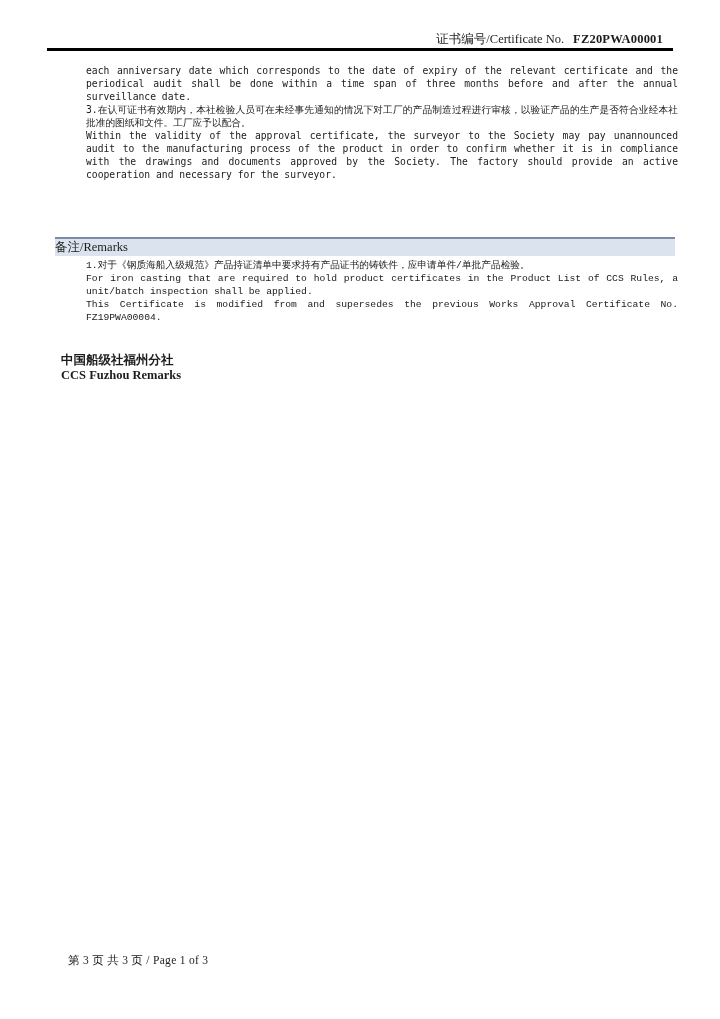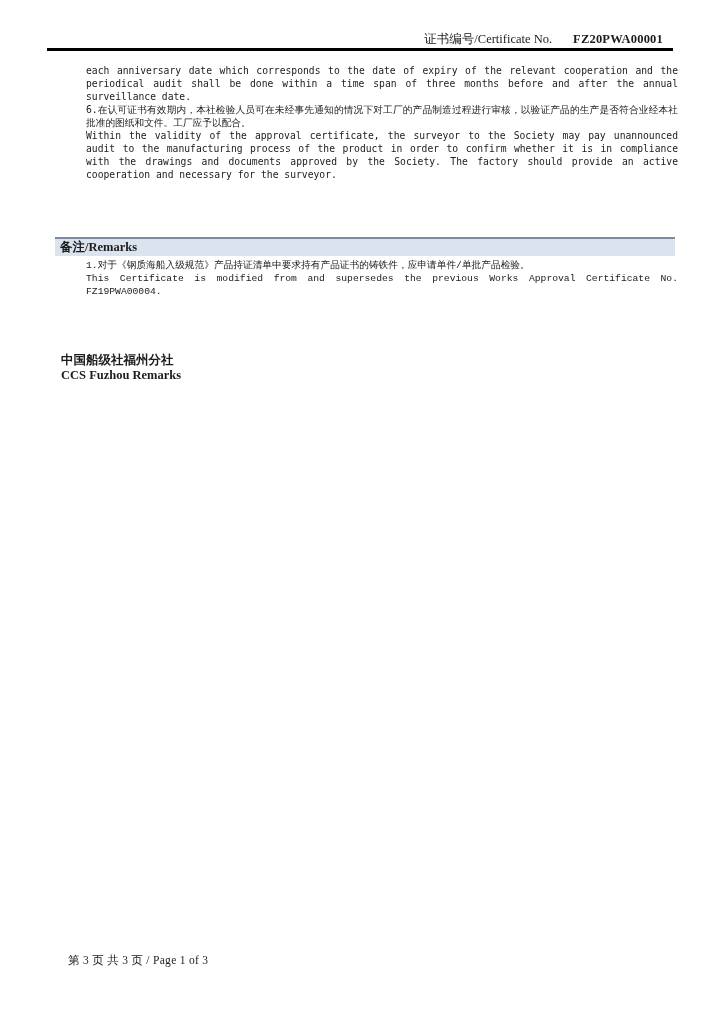--- a/index.html
+++ b/index.html
@@ -16,21 +16,21 @@
 
   
   .header {
     position: absolute;
     top: 31px;
     right: 57px;
     font-size: 12.5px;
     white-space: nowrap;
   }
   .header .cert-label { font-weight: normal; text-align: right; }
-  .header .cert-no { font-weight: bold; margin-left: 21px; letter-spacing: 0.2px; }
+  .header .cert-no { font-weight: bold; margin-left: 9px; letter-spacing: 0.2px; }
   .header-rule {
     position: absolute;
     top: 48px;
     left: 47px;
     width: 626px;
     height: 3px;
     background: var(--rule, #000000);
   }
 
   
@@ -49,23 +49,22 @@
   
   .remarks-bar {
     position: absolute;
     top: 237px;
     left: 55px;
     width: 620px;
     height: 19px;
     background: var(--remarks-bar-bg, #dae3ee);
     border-top: 2px solid var(--remarks-bar-border, #7c8ca3);
     font-size: 12.5px;
-    font-weight: bold;
+    font-weight: normal;
     line-height: 17px;
-    padding-left: 5px;
   }
 
   .remarks-text {
     position: absolute;
     top: 259px;
     left: 86px;
     width: 592px;
     font-family: Liberation Mono, monospace;
     font-size: 9.7px;
     line-height: 13px;
@@ -96,31 +95,32 @@
 <body>
 
 <div class="page">
 
   <div class="header">
     <span class="cert-label">证书编号/Certificate No.</span><span class="cert-no">FZ20PWA00001</span>
   </div>
   <div class="header-rule"></div>
 
   <div class="body-text">
-    <p>each anniversary date which corresponds to the date of expiry of the relevant cooperation and the periodical audit shall be done within a time span of three months before and after the annual surveillance date.</p>
-    <p>6.在认可证书有效期内，本社检验人员可在未经事先通知的情况下对工厂的产品制造过程进行审核，以验证产品的生产是否符合业经本社批准的图纸和文件。工厂应予以配合。</p>
+    <p>each anniversary date which corresponds to the date of expiry of the relevant certificate and the periodical audit shall be done within a time span of three months before and after the annual surveillance date.</p>
+    <p>3.在认可证书有效期内，本社检验人员可在未经事先通知的情况下对工厂的产品制造过程进行审核，以验证产品的生产是否符合业经本社批准的图纸和文件。工厂应予以配合。</p>
     <p>Within the validity of the approval certificate, the surveyor to the Society may pay unannounced audit to the manufacturing process of the product in order to confirm whether it is in compliance with the drawings and documents approved by the Society. The factory should provide an active cooperation and necessary for the surveyor.</p>
   </div>
 
   <div class="remarks-bar">
     <span>备注/Remarks</span>
   </div>
 
   <div class="remarks-text">
     <p>1.对于《钢质海船入级规范》产品持证清单中要求持有产品证书的铸铁件，应申请单件/单批产品检验。</p>
+    <p>For iron casting that are required to hold product certificates in the Product List of CCS Rules, a unit/batch inspection shall be applied.</p>
     <p>This Certificate is modified from and supersedes the previous Works Approval Certificate No. FZ19PWA00004.</p>
   </div>
 
   <div class="issuer">
     <div>中国船级社福州分社</div>
     <div>CCS Fuzhou Remarks</div>
   </div>
 
   <div class="footer">
     <span>第 3 页 共 3 页 / Page 1 of 3</span>

